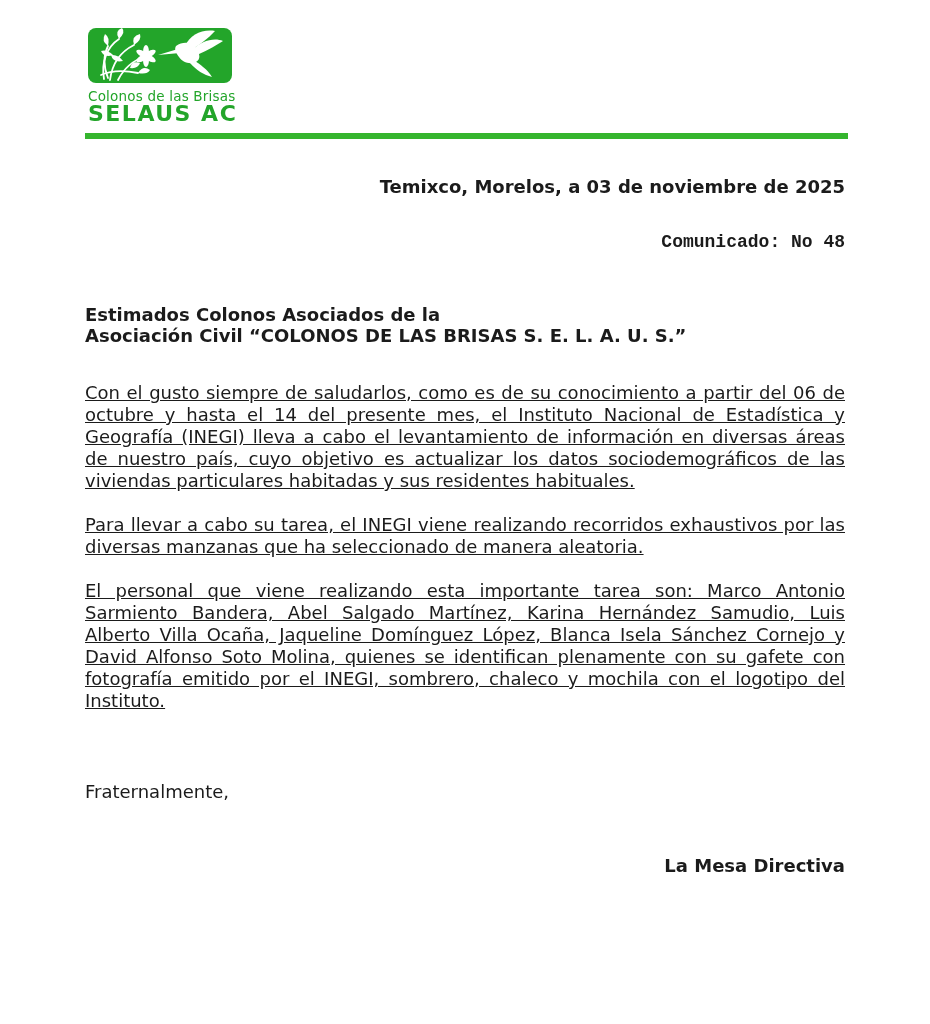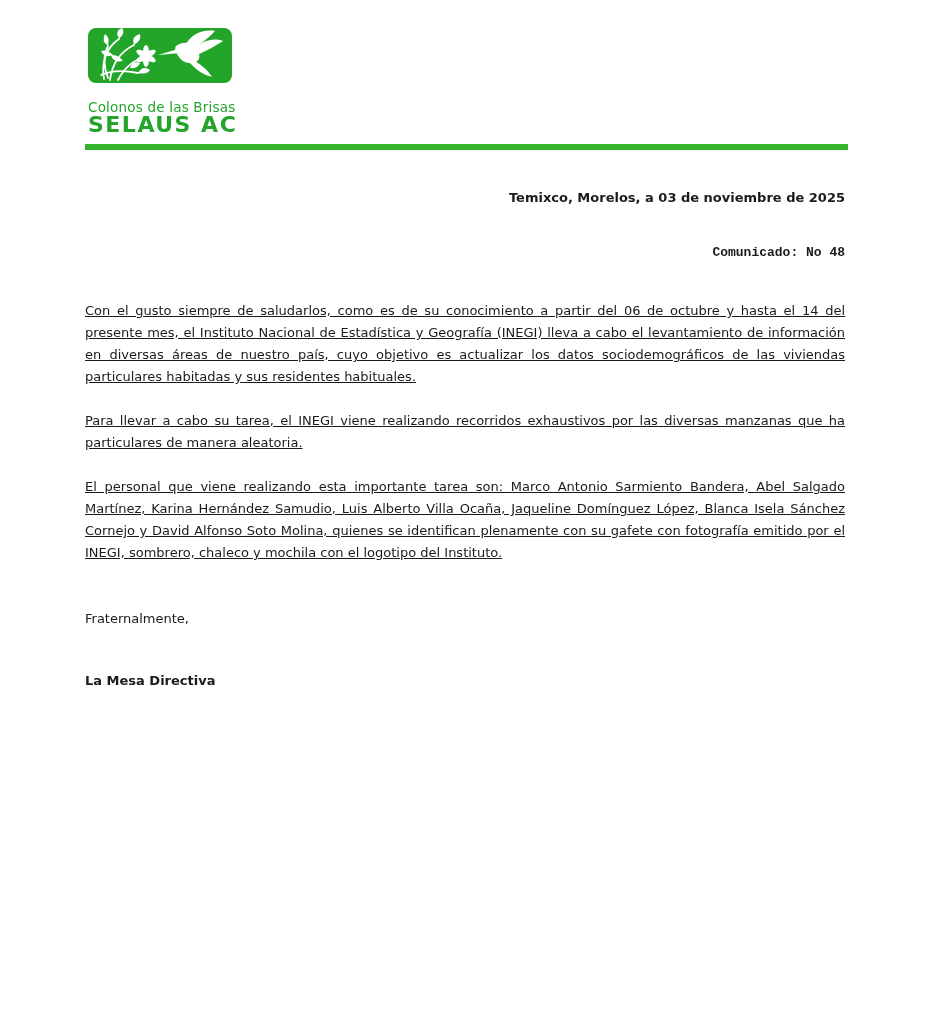--- a/index.html
+++ b/index.html
@@ -23,40 +23,40 @@
   }
   .logo-badge {
     display: block;
     width: 144px;
     height: 55px;
   }
   .logo-caption {
     color: #23a52a;
     font-size: 13.5px;
     line-height: 15px;
-    margin-top: 17px;
+    margin-top: 6px;
     letter-spacing: 0.2px;
     white-space: nowrap;
   }
   .logo-acronym {
     color: #23a52a;
     font-size: 22px;
     font-weight: bold;
     line-height: 20px;
     letter-spacing: 1.5px;
     white-space: nowrap;
   }
   .header-rule {
     height: 6px;
     background: #35b52e;
     margin: 9px 82px 0 85px;
   }
   .content {
     margin: 0 85px 0 85px;
-    font-size: 13px;
+    font-size: 18px;
     line-height: 22px;
   }
   .dateline {
     margin-top: 37px;
     text-align: right;
     font-weight: bold;
   }
   .comunicado {
     margin-top: 33px;
     text-align: right;
@@ -67,25 +67,26 @@
     margin-top: 51px;
     font-weight: bold;
   }
   .salutation div { line-height: 21px; }
   p.body-par {
     margin: 22px 0 0 0;
     text-align: justify;
     text-decoration: underline;
   }
   .valediction {
-    margin-top: 44px;
+    margin-top: 69px;
   }
   .signature {
-    margin-top: 40px;
+    margin-top: 52px;
     font-weight: bold;
+    text-align: right;
   }
 </style>
 </head>
 <body>
 
 <div class="page">
 
   <div class="logo-wrap">
     <svg class="logo-badge" viewBox="0 0 144 55" xmlns="http://www.w3.org/2000/svg" aria-hidden="true">
       <rect x="0" y="0" width="144" height="55" rx="8" ry="8" fill="#23a52a"></rect>
@@ -130,23 +131,27 @@
   </div>
 
   <div class="header-rule"></div>
 
   <div class="content">
 
     <div class="dateline">Temixco, Morelos, a 03 de noviembre de 2025</div>
 
     <div class="comunicado">Comunicado: No 48</div>
 
+    <div class="salutation">
+      <div>Estimados Colonos Asociados de la</div>
+      <div>Asociación Civil “COLONOS DE LAS BRISAS S. E. L. A. U. S.”</div>
+    </div>
 
     <p class="body-par" style="margin-top:36px">Con el gusto siempre de saludarlos, como es de su conocimiento a partir del 06 de octubre y hasta el 14 del presente mes, el Instituto Nacional de Estadística y Geografía (INEGI) lleva a cabo el levantamiento de información en diversas áreas de nuestro país, cuyo objetivo es actualizar los datos sociodemográficos de las viviendas particulares habitadas y sus residentes habituales.</p>
-    <p class="body-par">Para llevar a cabo su tarea, el INEGI viene realizando recorridos exhaustivos por las diversas manzanas que ha particulares de manera aleatoria.</p>
+    <p class="body-par">Para llevar a cabo su tarea, el INEGI viene realizando recorridos exhaustivos por las diversas manzanas que ha seleccionado de manera aleatoria.</p>
     <p class="body-par">El personal que viene realizando esta importante tarea son: Marco Antonio Sarmiento Bandera, Abel Salgado Martínez, Karina Hernández Samudio, Luis Alberto Villa Ocaña, Jaqueline Domínguez López, Blanca Isela Sánchez Cornejo y David Alfonso Soto Molina, quienes se identifican plenamente con su gafete con fotografía emitido por el INEGI, sombrero, chaleco y mochila con el logotipo del Instituto.</p>
 
     <div class="valediction">Fraternalmente,</div>
 
     <div class="signature">La Mesa Directiva</div>
 
   </div>
 
 </div>
 

